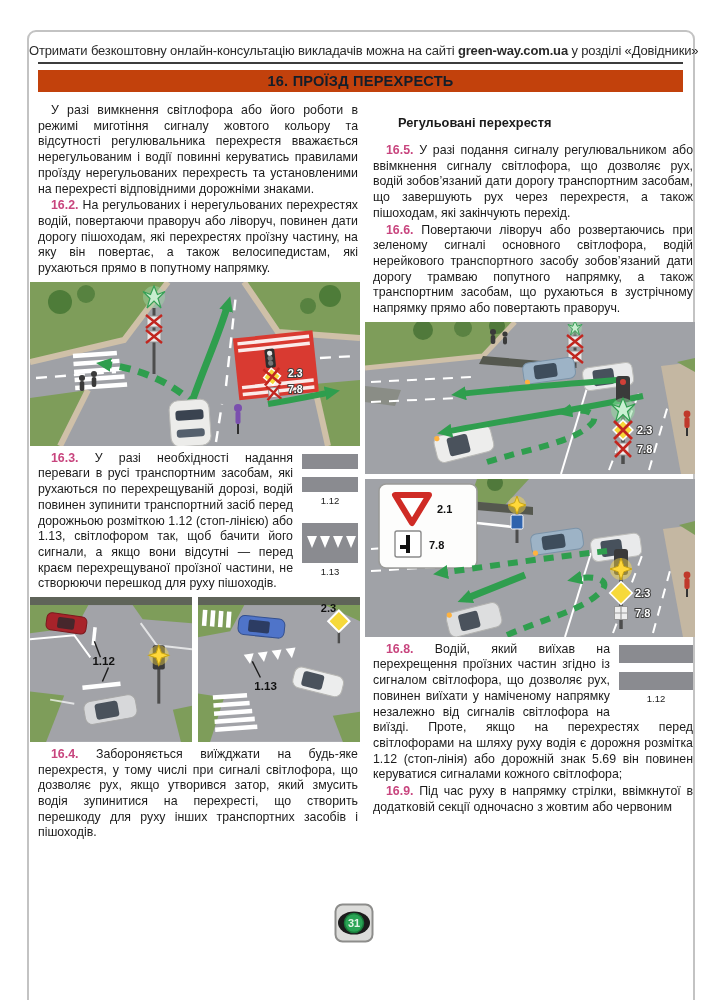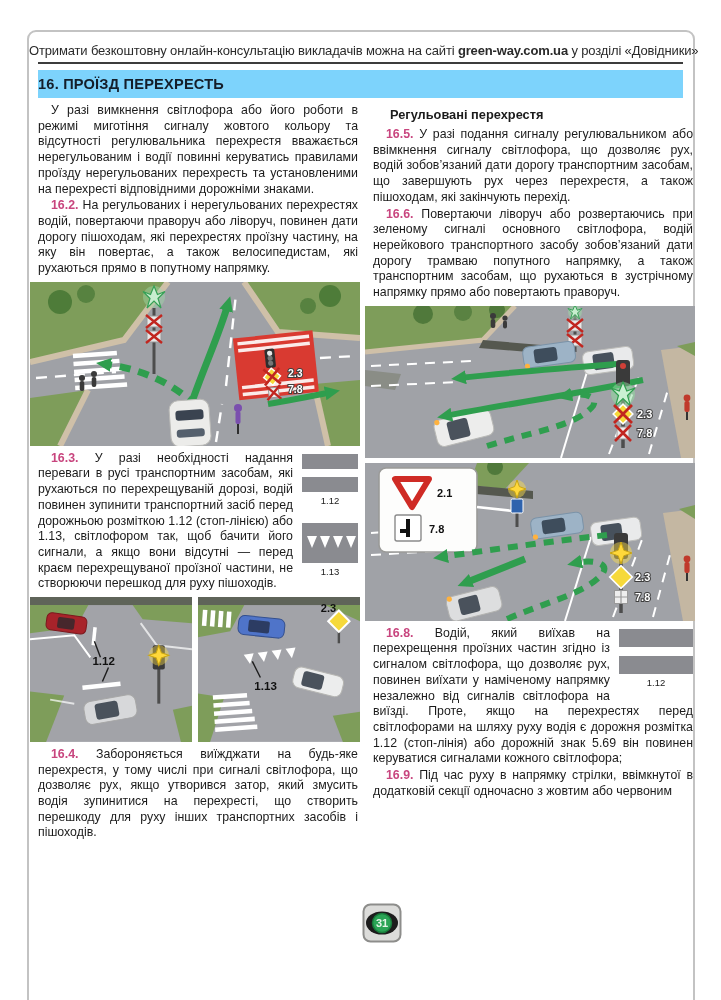--- a/index.html
+++ b/index.html
@@ -3,39 +3,39 @@
 <meta charset="utf-8">
 <style>
   html,body{margin:0;padding:0}
   body{width:721px;height:1000px;position:relative;background:#ffffff;
        font-family:"Liberation Sans",sans-serif;color:#1b1b1b;overflow:hidden}
   .frame{position:absolute;left:27px;top:30px;width:664px;height:995px;
          border:2px solid #c3c3c3;border-radius:9px;pointer-events:none}
   .header{position:absolute;left:29px;top:43px;width:645px;text-align:left;
           font-size:13px;letter-spacing:-0.15px;color:#2a2a2a;white-space:nowrap}
   .hrule{position:absolute;left:38px;top:62px;width:645px;height:2px;background:#3c3c3c}
-  .titlebar{position:absolute;left:38px;top:70px;width:645px;height:28px;background:#7dd3fc;
-            display:flex;align-items:center;font-weight:bold;
+  .titlebar{position:absolute;left:38px;top:70px;width:645px;height:22px;background:#c2410c;
+            display:flex;align-items:center;justify-content:center;font-weight:bold;
             font-size:14.6px;color:#141e2a;letter-spacing:.2px}
   .col{position:absolute;top:103px;font-size:12.35px;line-height:15.7px;text-align:justify}
   .col.leftc{left:30px;width:330px}
   .col.rightc{left:365px;width:330px}
   .col p{margin:0 0 1px 0;padding:0 2px 0 8px;text-indent:13px}
-  .subhead{margin:4px;padding:0 2px 0 8px;text-indent:13px;font-size:12.8px;font-weight:bold;line-height:16px}
+  .subhead{margin:12px;padding:0 2px 0 8px;text-indent:13px;font-size:12.8px;font-weight:bold;line-height:16px}
   .pnum{color:#c8457e;font-weight:bold}
   .fig{margin:5px 0;line-height:0}
   .fig svg{display:block;width:100%;height:auto}
   .pair{display:flex;gap:6px;margin:5px 0}
   .pair .fig{flex:1;margin:0}
   .fr{float:right;margin:3px 0 3px 9px;text-align:center;line-height:0;text-indent:0}
   .fr.clr{clear:right}
   .fr svg{display:inline-block}
   .cap{display:block;font-size:9.5px;line-height:12px;color:#222;margin-top:3px;text-indent:0}
   .gap1{margin-bottom:13px}
-  .badge{position:absolute;left:362px;top:903px;width:40px;height:40px}
+  .badge{position:absolute;left:334px;top:903px;width:40px;height:40px}
   svg text.lbl-dark{font-family:"Liberation Sans",sans-serif;font-weight:bold;fill:#111}
   svg text.lbl-light{font-family:"Liberation Sans",sans-serif;font-weight:bold;fill:#fff;
                      stroke:#3d3d3d;stroke-width:2px;paint-order:stroke}
   svg text.stoptxt{font-family:"Liberation Sans",sans-serif;font-weight:bold;fill:#111;letter-spacing:3px}
 </style>
 </head>
 <body>
 
 <div class="frame"></div>
 

